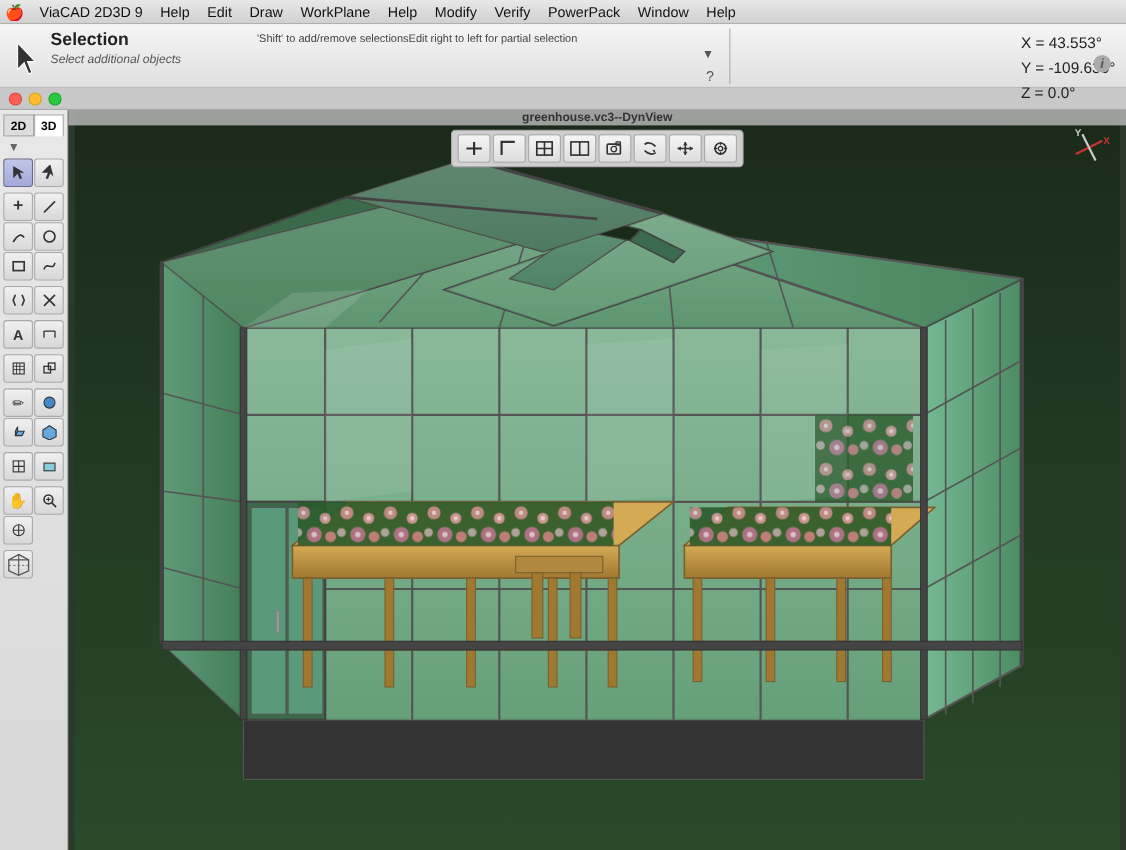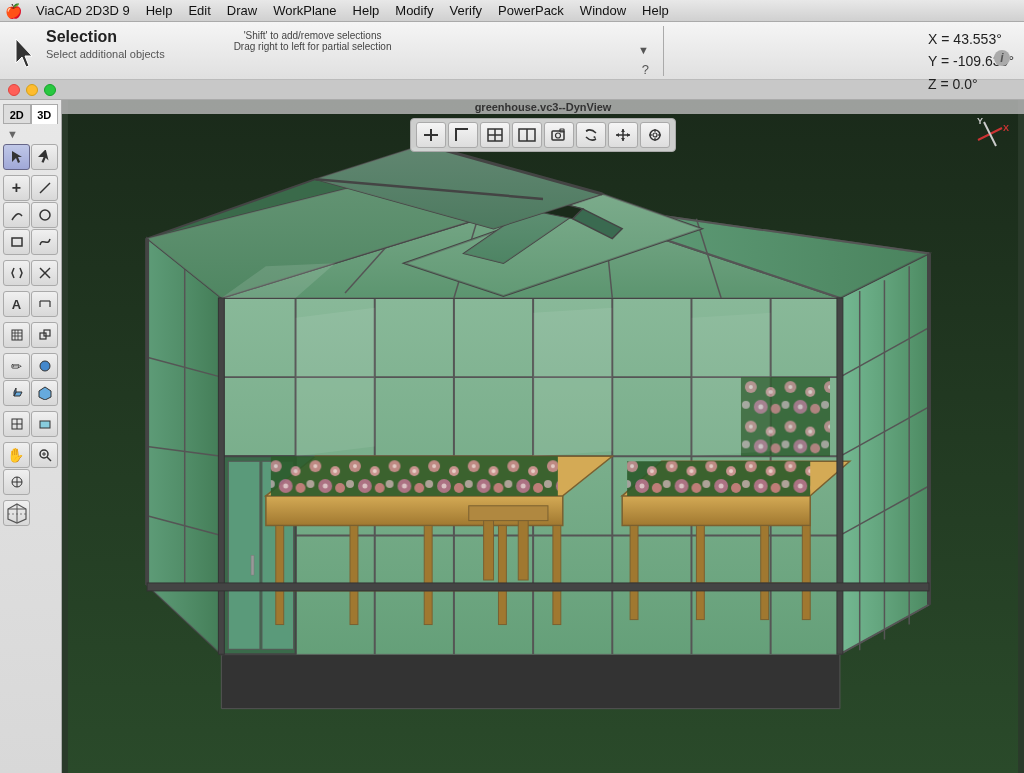--- a/index.html
+++ b/index.html
@@ -56,24 +56,25 @@
     }
     .tool-title {
       font-size: 16px;
       font-weight: bold;
       color: #222;
     }
     .tool-subtitle {
       font-size: 11px;
       color: #555;
       margin-top: 2px;
+      font-style: italic;
     }
     #toolbar-hints {
       display: flex;
-      flex-direction: column;
+      flex-direction: row;
       align-items: center;
       font-size: 10px;
       color: #444;
       margin-left: 60px;
       margin-top: 4px;
     }
     #toolbar-coords {
       position: absolute;
       right: 10px;
       top: 6px;
@@ -243,21 +244,21 @@
     <svg width="28" height="32">
       <polygon points="4,2 4,26 10,20 14,30 17,29 13,19 20,19" fill="#333" stroke="#fff" stroke-width="1"></polygon>
     </svg>
   </div>
   <div id="toolbar-left">
     <div class="tool-title">Selection</div>
     <div class="tool-subtitle">Select additional objects</div>
   </div>
   <div id="toolbar-hints">
     <div>'Shift' to add/remove selections</div>
-    <div>Drag right to left for partial selection</div>
+    <div>Edit right to left for partial selection</div>
   </div>
 
   <div style="position:absolute; right:375px; top:22px; font-size:11px; color:#555;">▼</div>
   <div style="position:absolute; right:375px; top:40px; font-size:13px; color:#555;">?</div>
 
   <div style="position:absolute; right:360px; top:4px; width:1px; height:50px; background:#aaa;"></div>
 
   <div id="toolbar-coords">
     <div class="coord-line">
       <span>X =  43.553°</span>

